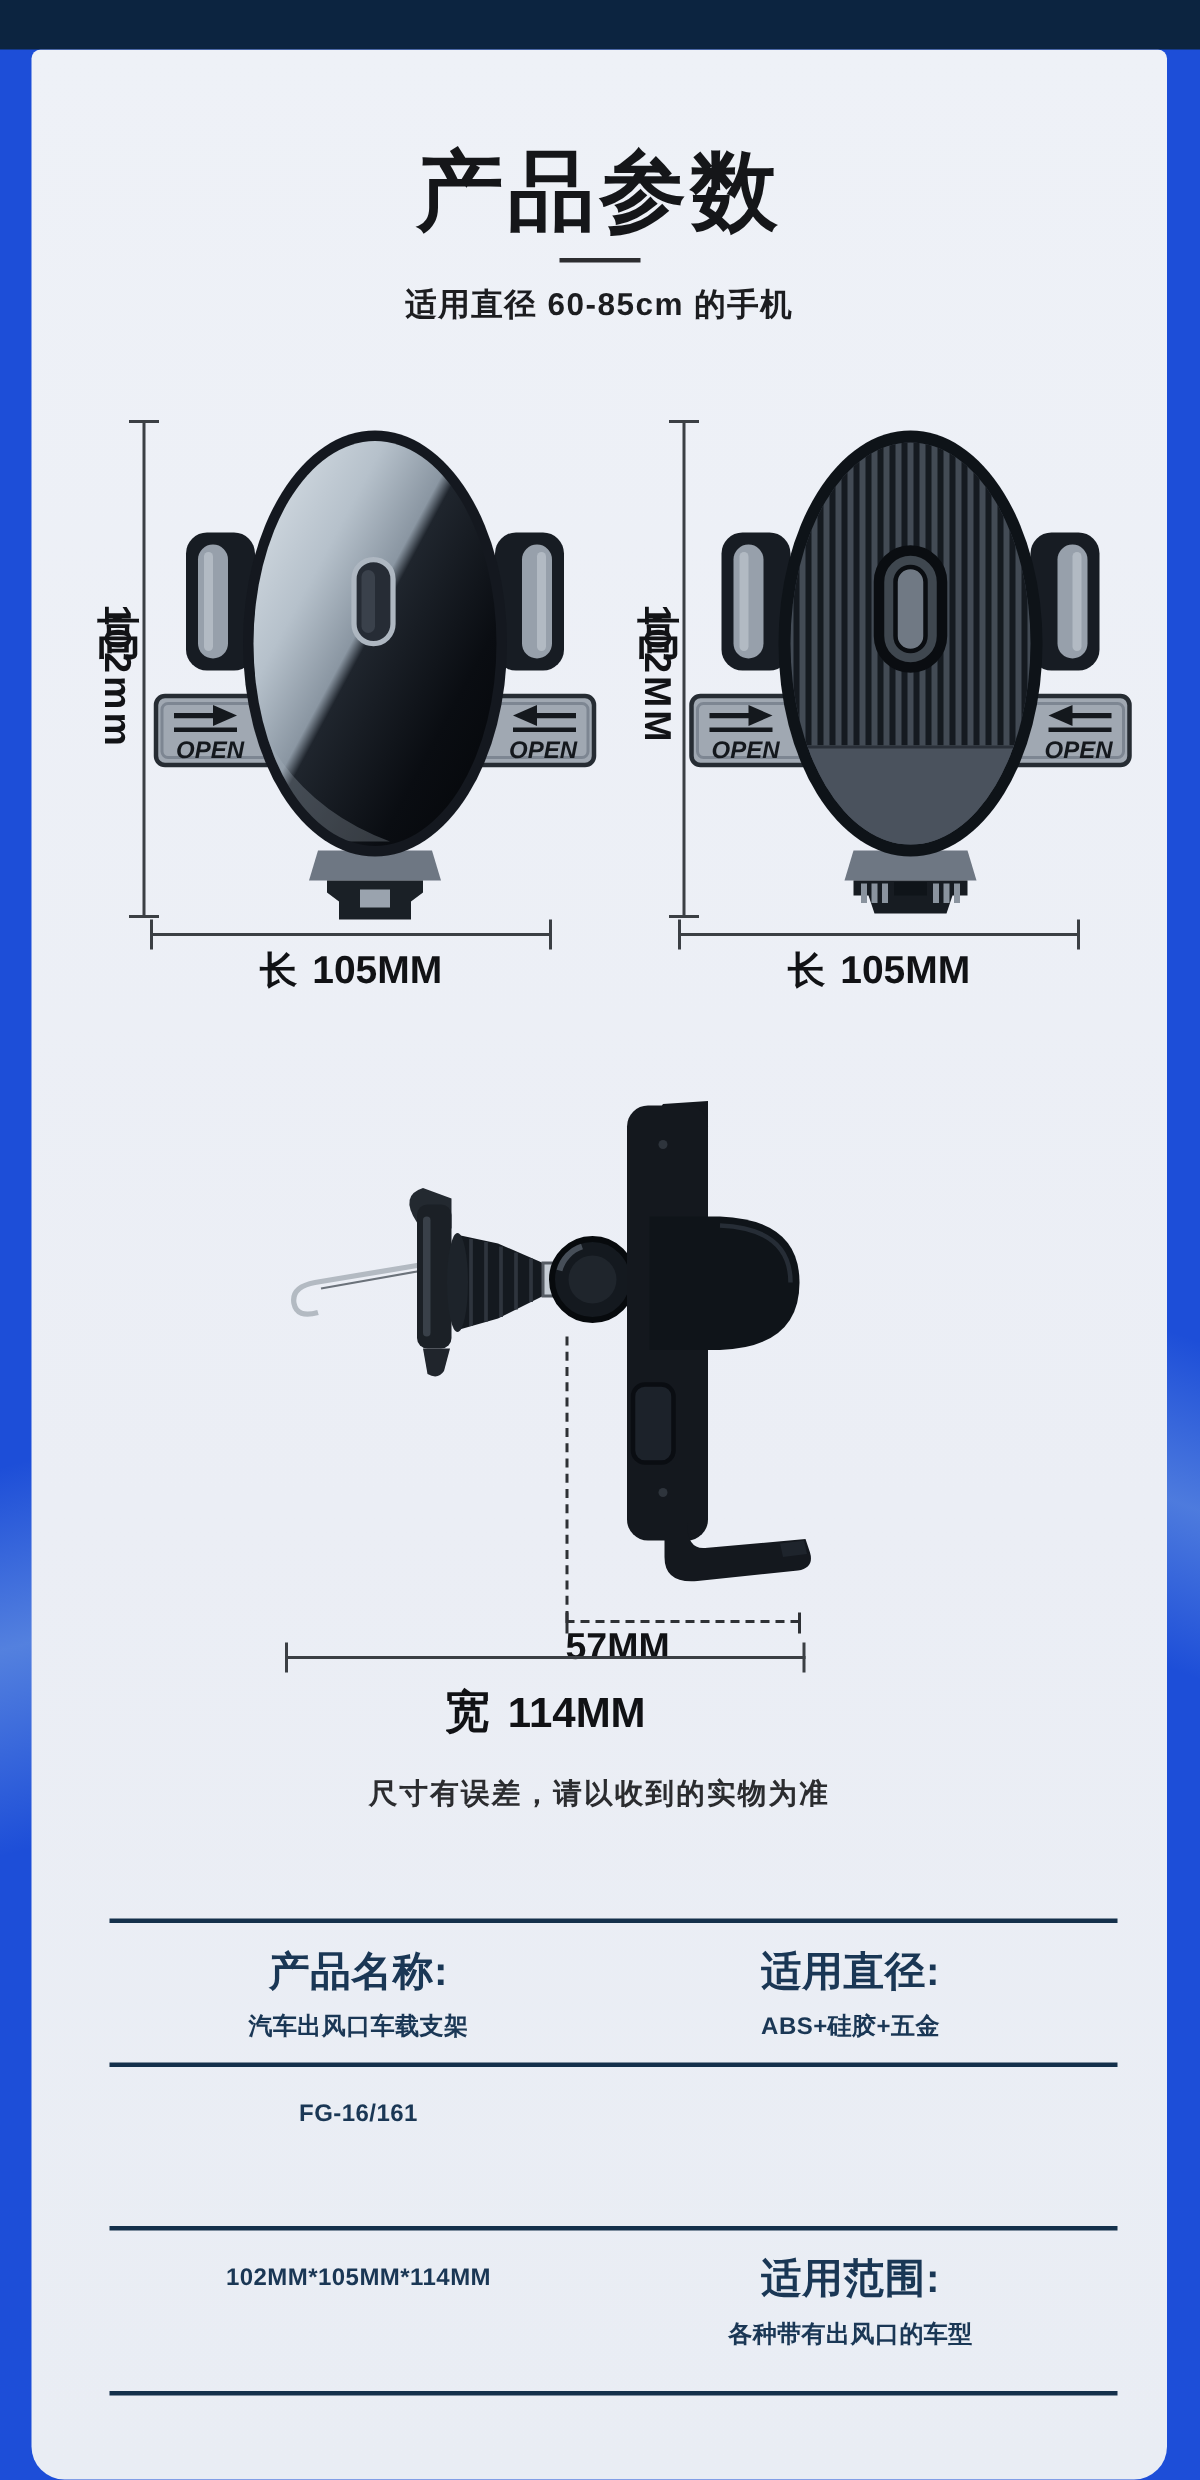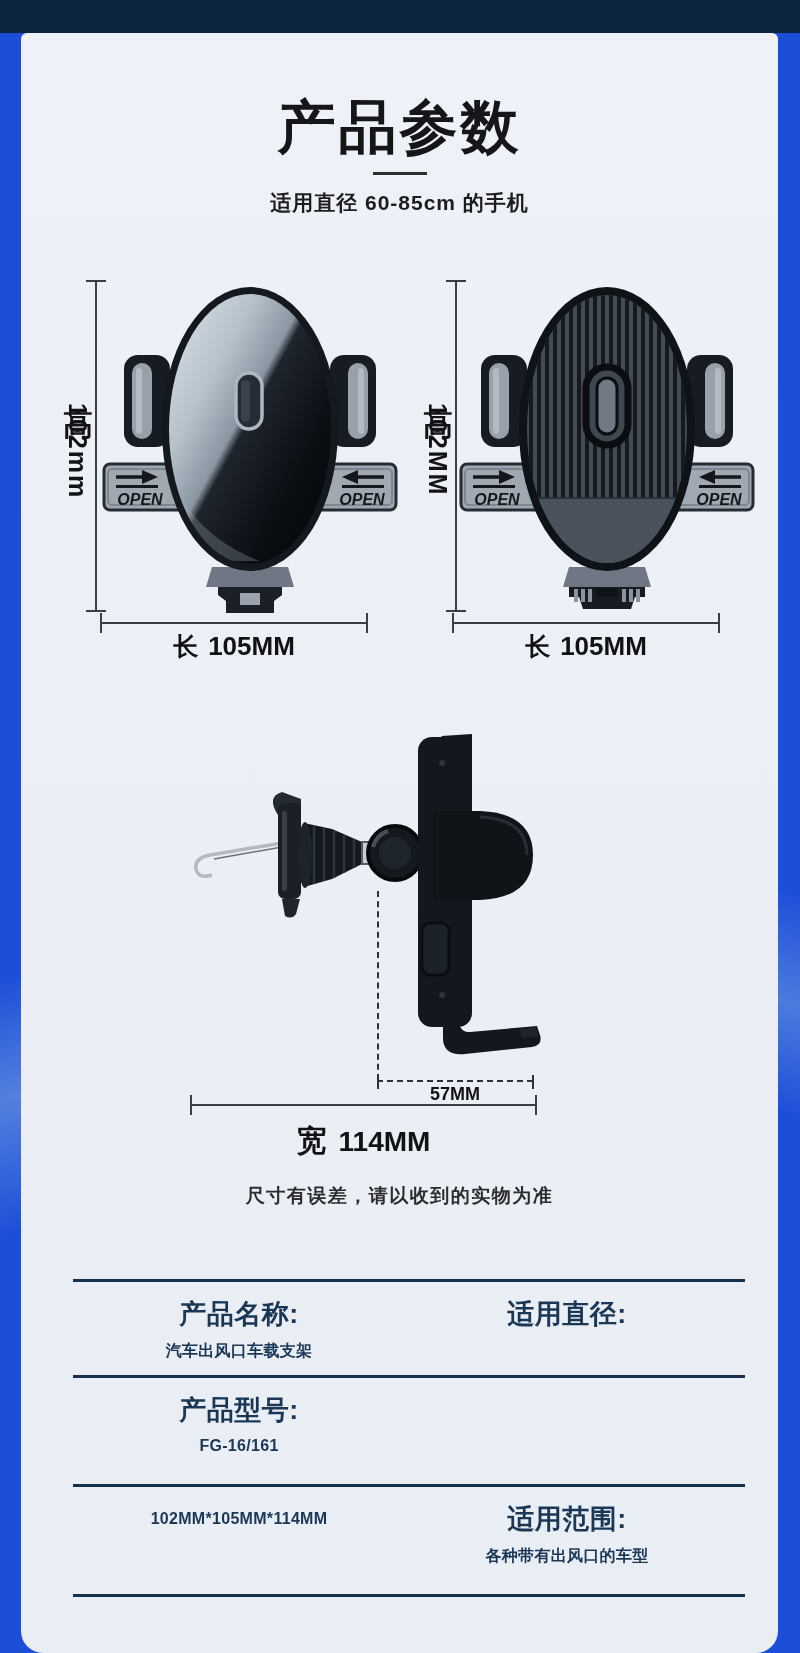--- a/index.html
+++ b/index.html
@@ -36,21 +36,21 @@
   .dash-h::before,.dash-h::after{content:"";position:absolute;top:-7px;width:2px;height:14px;background:#2e3135;}
   .dash-h::before{left:0}.dash-h::after{right:-1px}
 
   .v-label{position:absolute;writing-mode:vertical-rl;text-orientation:mixed;color:#121316;}
   .v-label .h-char{font-size:30px;font-weight:800;}
   .v-label .h-val{font-size:25px;font-weight:700;margin-top:16px;letter-spacing:2px;}
 
   .len-label{position:absolute;text-align:center;color:#111215;white-space:nowrap;}
   .len-label .cn{font-size:25px;font-weight:800;margin-right:10px;}
   .len-label .val{font-size:26px;font-weight:700;}
-  .depth-label{position:absolute;text-align:center;color:#111215;font-size:18px;font-weight:700;}
+  .depth-label{position:absolute;color:#111215;font-size:25px;font-weight:700;}
   .width-label{position:absolute;text-align:center;color:#111215;white-space:nowrap;}
   .width-label .cn{font-size:30px;font-weight:800;margin-right:12px;}
   .width-label .val{font-size:28px;font-weight:700;}
 
   .product-svg{position:absolute;}
   svg text{font-family:"Liberation Sans","DejaVu Sans",sans-serif;}
 
   .note{position:absolute;top:1150px;left:0;width:100%;text-align:center;
         font-size:19px;font-weight:600;color:#2b2c2f;letter-spacing:1.5px;}
 
@@ -281,25 +281,25 @@
     <div class="note">尺寸有误差，请以收到的实物为准</div>
 
     <div class="spec-table">
       <div class="spec-row r1">
         <div class="cell">
           <div class="spec-label">产品名称:</div>
           <div class="spec-value">汽车出风口车载支架</div>
         </div>
         <div class="cell">
           <div class="spec-label">适用直径:</div>
+          <div class="spec-value">ABS+硅胶+五金</div>
         </div>
       </div>
       <div class="spec-row r2">
         <div class="cell">
-          <div class="spec-label">产品型号:</div>
           <div class="spec-value">FG-16/161</div>
         </div>
       </div>
       <div class="spec-row r3">
         <div class="cell">
           <div class="spec-value">102MM*105MM*114MM</div>
         </div>
         <div class="cell">
           <div class="spec-label">适用范围:</div>
           <div class="spec-value">各种带有出风口的车型</div>

